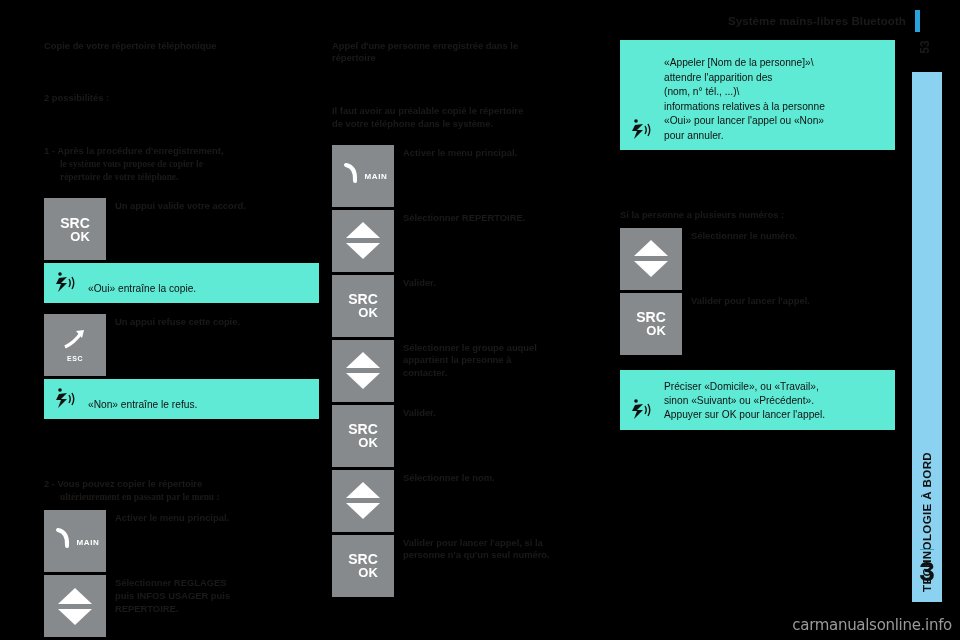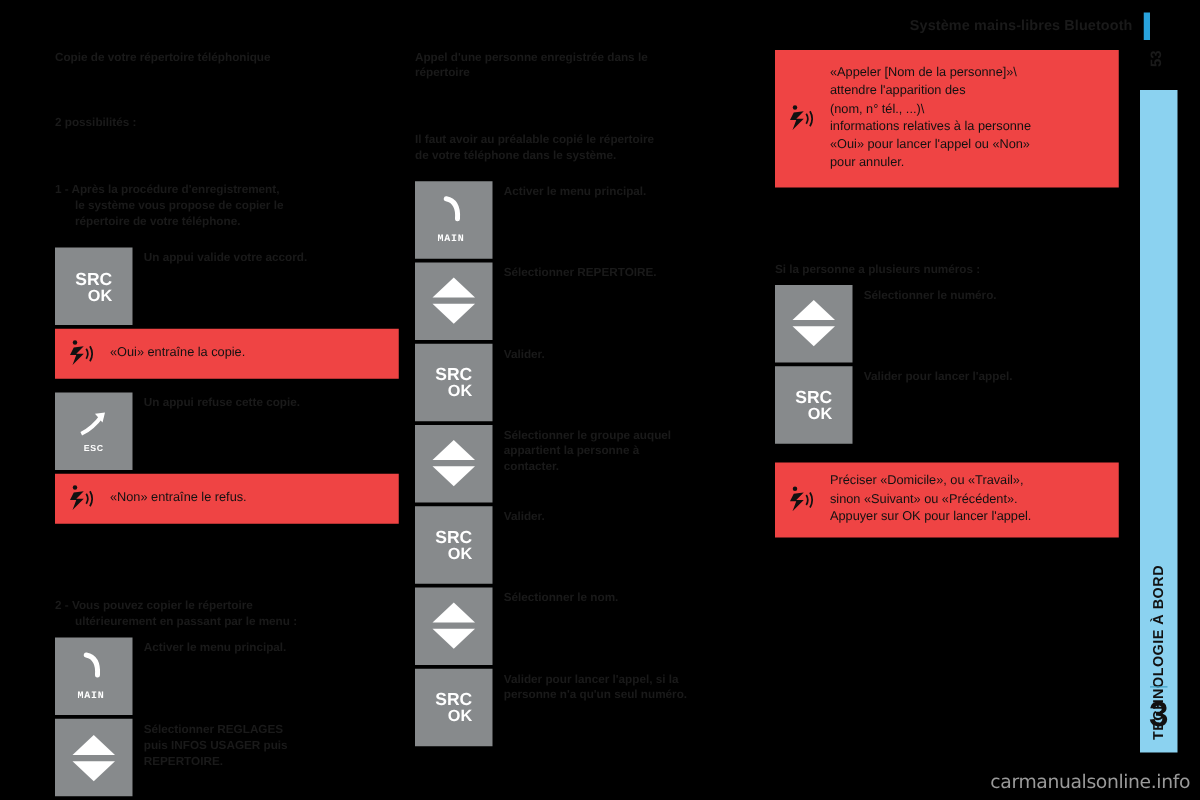--- a/index.html
+++ b/index.html
@@ -112,20 +112,21 @@
     font-weight: bold;
     color: #1a1a1a;
     line-height: 1.38;
     margin-bottom: 6px;
     margin-top: 40px;
   }
   .para-bold .ind {
     display: block;
     padding-left: 16px;
     text-indent: 0;
+    font-family: Liberation Serif, serif;
   }
   .spacer-8 { height: 8px; }
   .spacer-12 { height: 12px; }
   .spacer-16 { height: 16px; }
 
   
   .step {
     display: flex;
     align-items: flex-start;
     margin-bottom: 3px;
@@ -140,22 +141,22 @@
     justify-content: center;
   }
   .key-srcok {
     display: flex; flex-direction: column;
     align-items: flex-end;
     line-height: 1.0;
   }
   .key-srcok .k1 { font-size: 14px; font-weight: bold; color:#fff; }
   .key-srcok .k2 { font-size: 13px; font-weight: bold; color:#fff; }
   .key-main {
-    display: flex; flex-direction: column;
-    align-items: flex-start; justify-content: center; font-family: Liberation Mono, monospace;
+    display: flex; flex-direction: row;
+    align-items: center; justify-content: center;
   }
   .key-main .mini { font-size: 8px; font-weight: bold; color: #ffffff; letter-spacing: 0.6px; margin-top: 2px;}
   .key-esc {
     display: flex; flex-direction: column;
     align-items: center; justify-content: center;
   }
   .key-esc .mini { font-size: 7px; font-weight: bold; color: #ffffff; letter-spacing: 0.5px; margin-top: 1px;}
   .arrows {
     display: flex; flex-direction: column;
     align-items: center; justify-content: center;
@@ -178,23 +179,23 @@
     padding-left: 9px;
     padding-top: 2px;
     font-size: 9.4px;
     font-weight: bold;
     color: #1a1a1a;
     line-height: 1.35;
   }
 
   
   .voice {
-    background: #ef4444;
+    background: #5eead4;
     display: flex;
-    align-items: center;
+    align-items: flex-end;
     padding: 7px 8px 7px 10px;
     min-height: 40px;
     margin-bottom: 3px;
   }
   .voice-icons {
     flex: 0 0 auto;
     display: flex;
     align-items: center;
     gap: 8px;
   }

